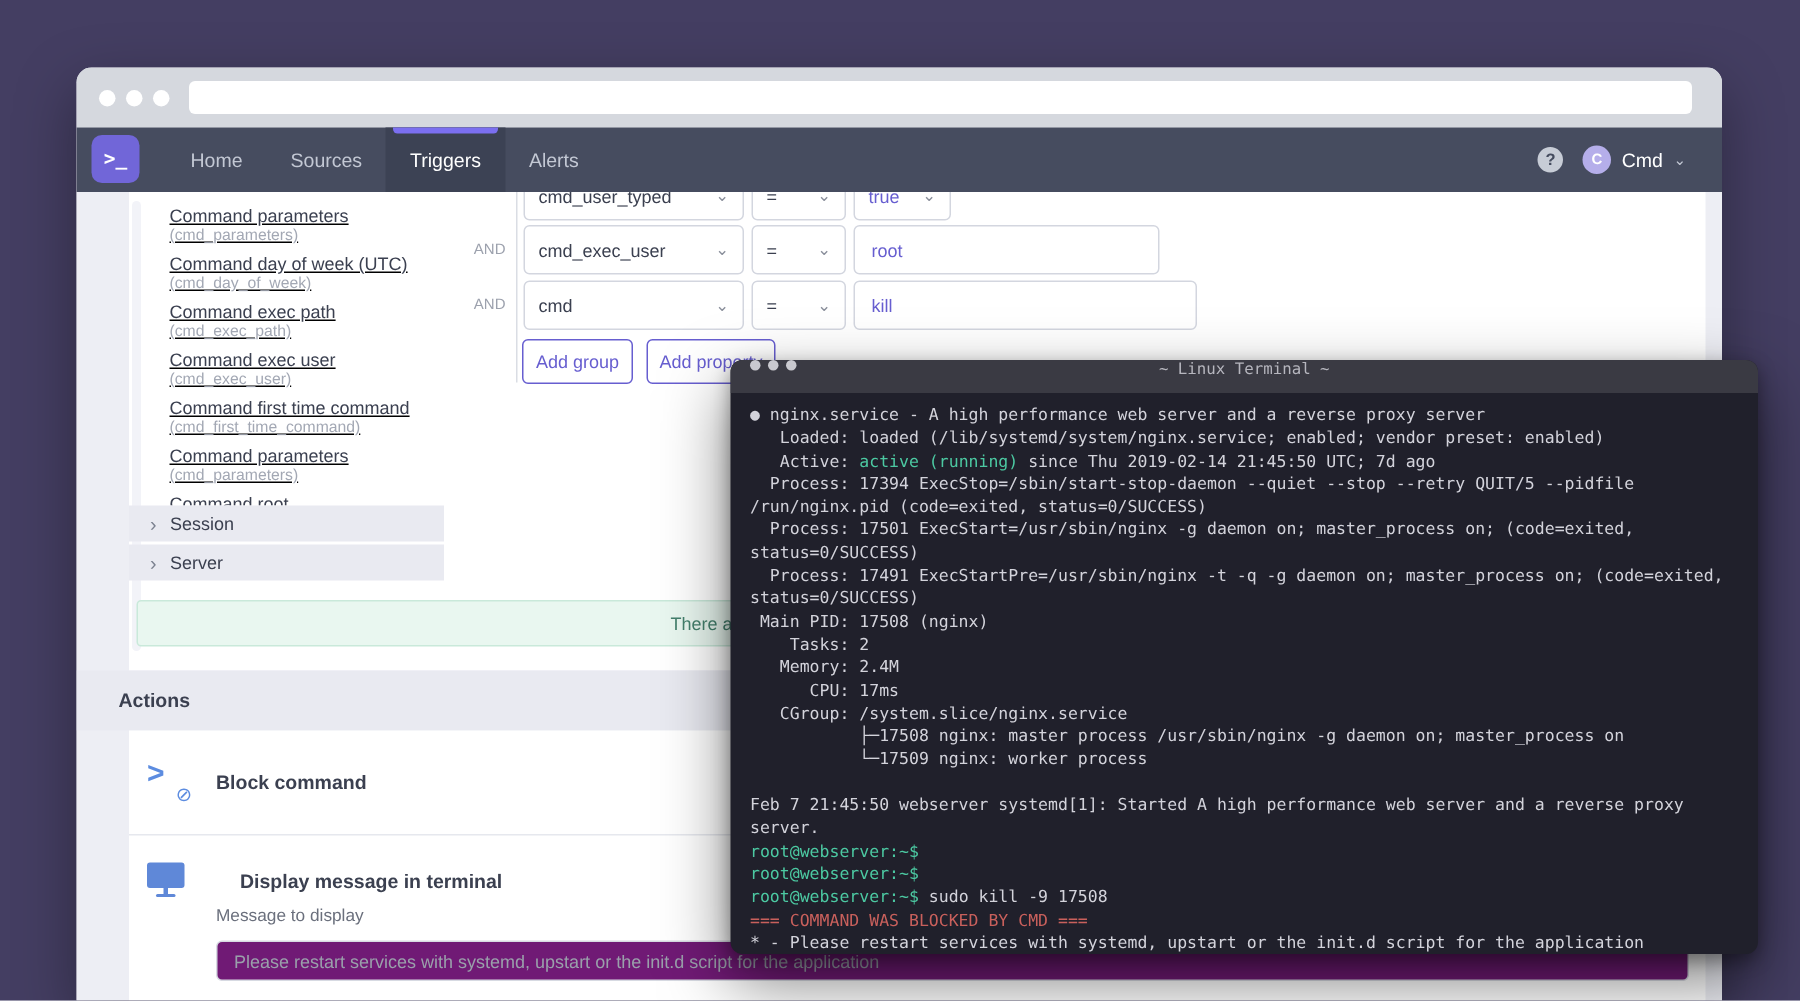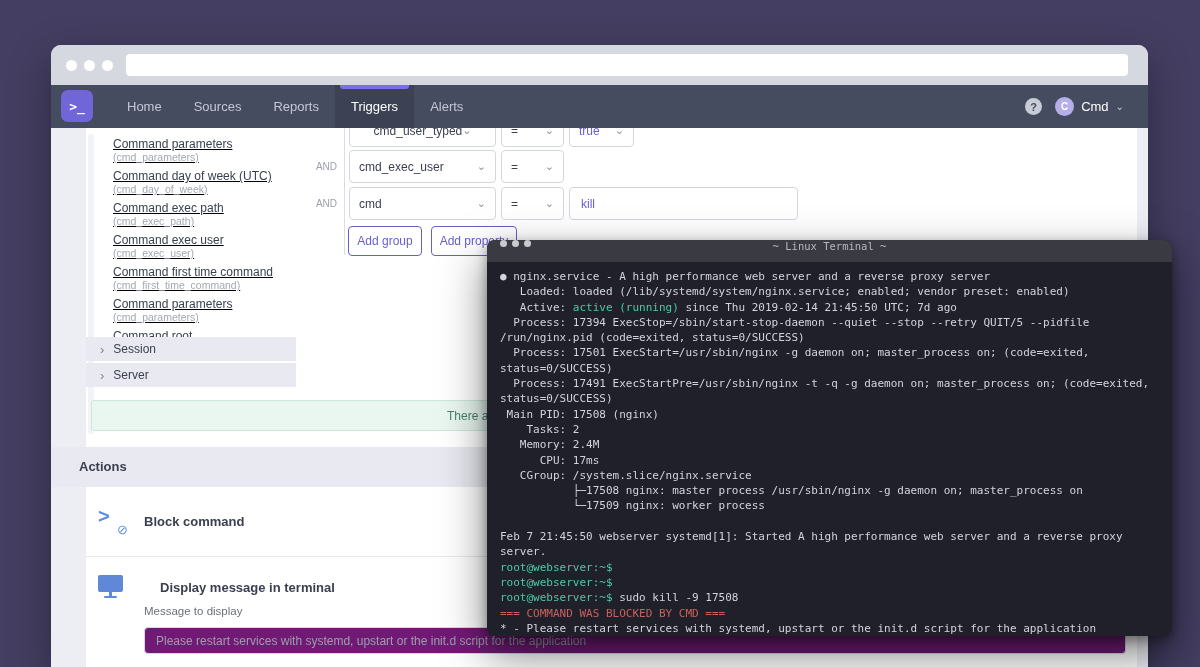--- a/index.html
+++ b/index.html
@@ -153,23 +153,20 @@
 
   <div class="nav">
     <div class="logo">&gt;_</div>
     <div class="tabs">
         <div class="tab">
           <span>Home</span>
         </div>
         <div class="tab">
           <span>Sources</span>
         </div>
-        <div class="tab">
-          <span>Reports</span>
-        </div>
         <div class="tab active">
           <div class="tab-ind"></div>
           <span>Triggers</span>
         </div>
         <div class="tab">
           <span>Alerts</span>
         </div>
       </div>
     <div class="navright">
       <div class="helpcirc">?</div>
@@ -222,41 +219,44 @@
           <span>Session</span>
         </div>
         <div class="group-row">
           <span class="chev">›</span>
           <span>Server</span>
         </div>
       </div>
 
     <div class="abs vline"></div>
 
-    <div class="abs sel" style="left:298px;top:-14px;width:147px;justify-content:center;">
+    <div class="abs sel" style="left:298px;top:-14px;width:147px;">
       <span>cmd_user_typed</span>
       <span class="selchev">⌄</span>
     </div>
     <div class="abs sel" style="left:450px;top:-14px;width:63px;">
       <span>=</span>
       <span class="selchev">⌄</span>
     </div>
     <div class="abs sel purplev" style="left:518px;top:-14px;width:65px;">
       <span class="purplev">true</span>
       <span class="selchev">⌄</span>
     </div>
 
     <div class="abs andlbl" style="top:33px;">AND</div>
     <div class="abs sel" style="left:298px;top:22px;width:147px;">
       <span>cmd_exec_user</span>
       <span class="selchev">⌄</span>
     </div>
     <div class="abs sel" style="left:450px;top:22px;width:63px;">
       <span>=</span>
       <span class="selchev">⌄</span>
+    </div>
+    <div class="abs vinput" style="left:518px;top:22px;width:204px;">
+      <span>root</span>
     </div>
 
     <div class="abs andlbl" style="top:70px;">AND</div>
     <div class="abs sel" style="left:298px;top:59px;width:147px;">
       <span>cmd</span>
       <span class="selchev">⌄</span>
     </div>
     <div class="abs sel" style="left:450px;top:59px;width:63px;">
       <span>=</span>
       <span class="selchev">⌄</span>

